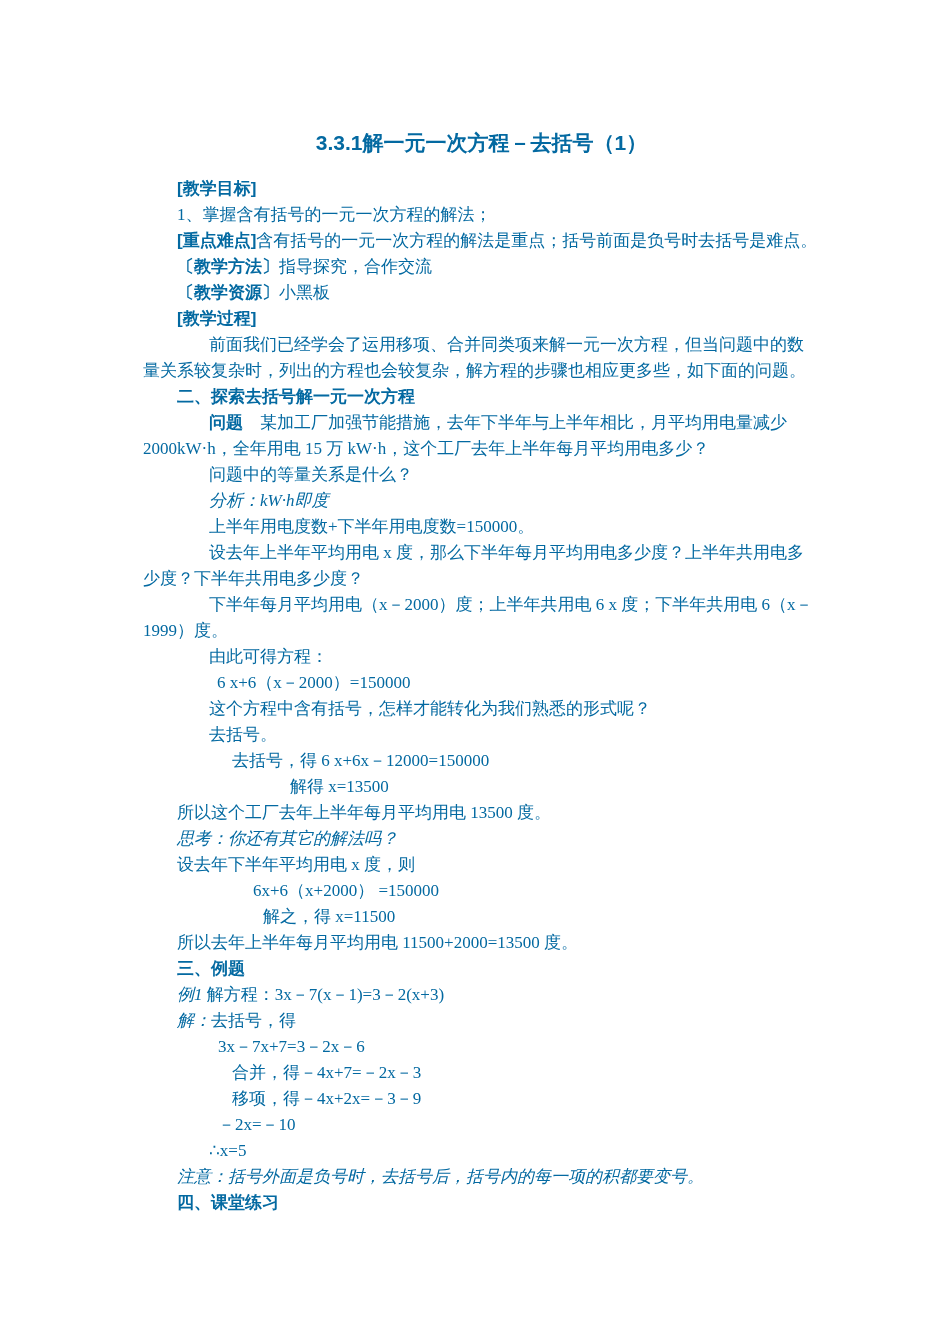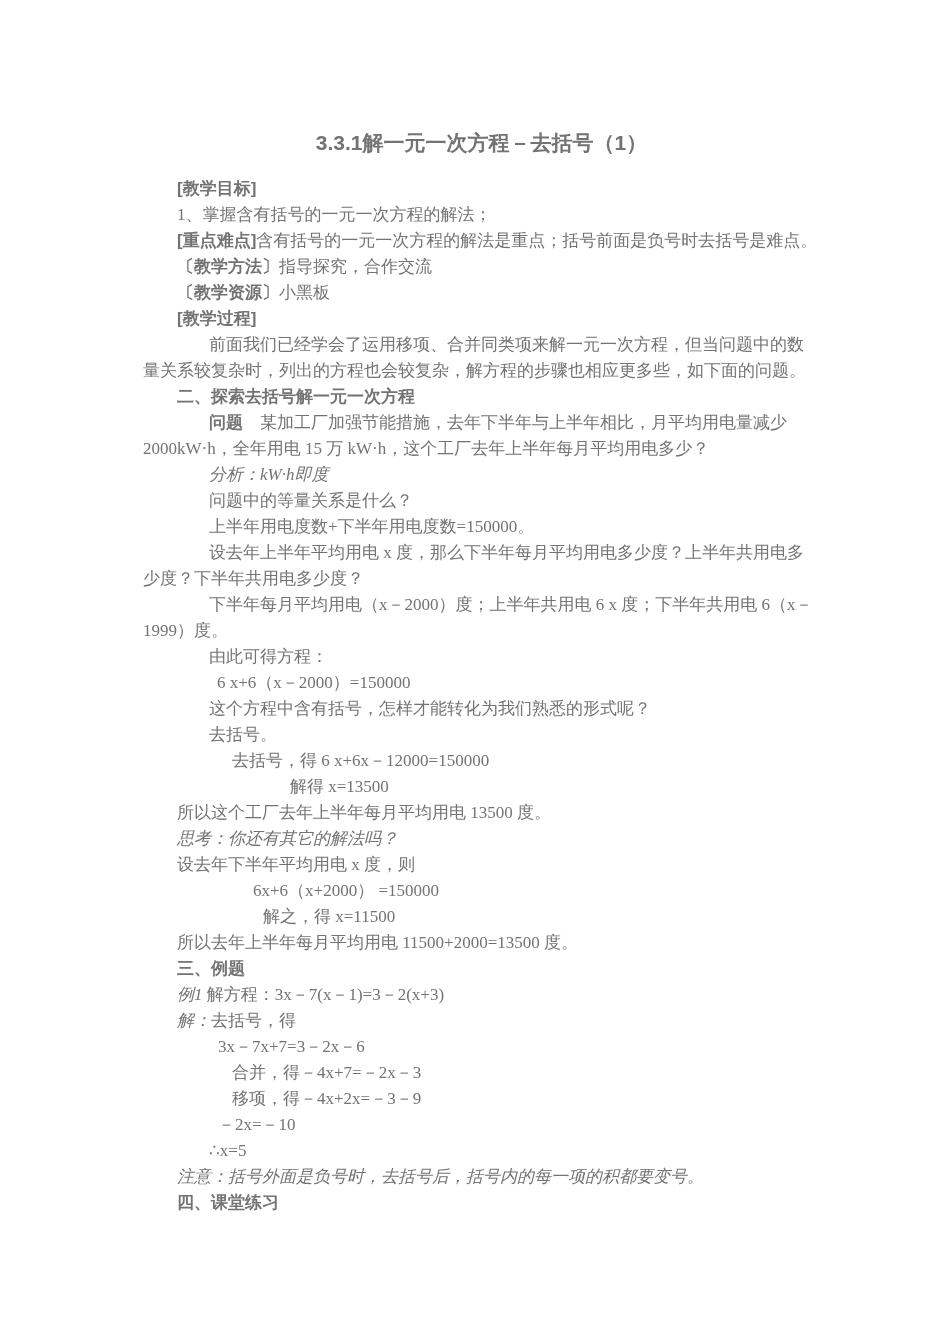--- a/index.html
+++ b/index.html
@@ -3,21 +3,21 @@
 <meta charset="utf-8">
 <style>
   * { margin:0; padding:0; box-sizing:border-box; }
   html,body { background:#ffffff; }
   .page {
     position:relative;
     width:950px;
     height:1344px;
     margin:0 auto;
     background:#ffffff;
-    color:#737373;
+    color:#0369a1;
     font-family:"Liberation Serif","DejaVu Serif",serif;
     font-size:17px;
     line-height:26px;
     padding:128px 130px 56px 143px;
     overflow:hidden;
   }
   .title {
     text-align:center;
     font-family:"Liberation Sans","DejaVu Sans",sans-serif;
     font-weight:bold;
@@ -55,23 +55,23 @@
   <p class="ind2"><span class="bold">〔教学资源〕</span><span>小黑板</span></p>
 
   <p class="ind2"><span class="bold">[教学过程]</span></p>
 
   <p class="ind4">前面我们已经学会了运用移项、合并同类项来解一元一次方程，但当问题中的数量关系较复杂时，列出的方程也会较复杂，解方程的步骤也相应更多些，如下面的问题。</p>
 
   <p class="ind2 bold">二、探索去括号解一元一次方程</p>
 
   <p class="ind4"><span class="bold">问题</span><span>　某加工厂加强节能措施，去年下半年与上半年相比，月平均用电量减少2000kW·h，全年用电 15 万 kW·h，这个工厂去年上半年每月平均用电多少？</span></p>
 
+  <p class="ind4">问题中的等量关系是什么？</p>
+
   <p class="ind4 kai"><span>分析：</span><span>kW·h即度</span></p>
-
-  <p class="ind4">问题中的等量关系是什么？</p>
   <p class="ind4">上半年用电度数+下半年用电度数=150000。</p>
   <p class="ind4">设去年上半年平均用电 x 度，那么下半年每月平均用电多少度？上半年共用电多少度？下半年共用电多少度？</p>
   <p class="ind4">下半年每月平均用电（x－2000）度；上半年共用电 6 x 度；下半年共用电 6（x－1999）度。</p>
   <p class="ind4">由此可得方程：</p>
   <p class="f122">6 x+6（x－2000）=150000</p>
   <p class="ind4">这个方程中含有括号，怎样才能转化为我们熟悉的形式呢？</p>
   <p class="ind4">去括号。</p>
   <p class="f89">去括号，得 6 x+6x－12000=150000</p>
   <p class="f147">解得  x=13500</p>
   <p class="ind2">所以这个工厂去年上半年每月平均用电 13500 度。</p>

